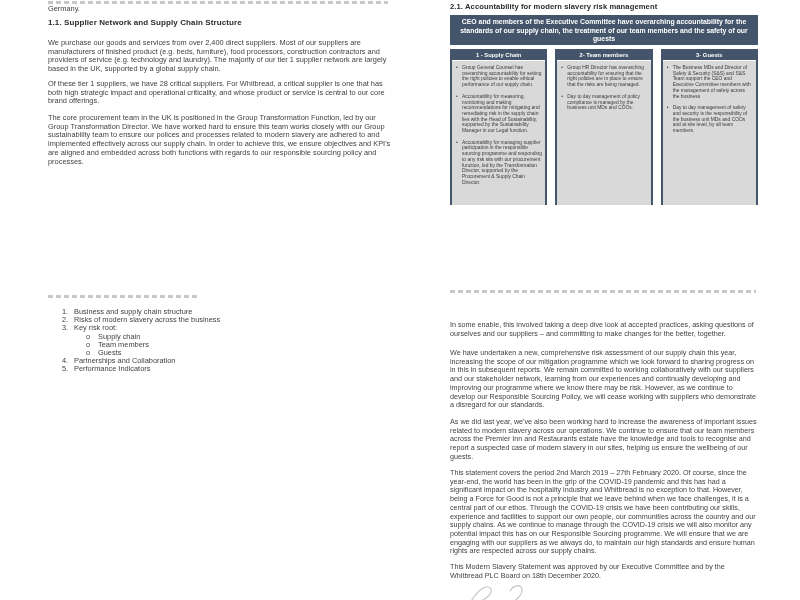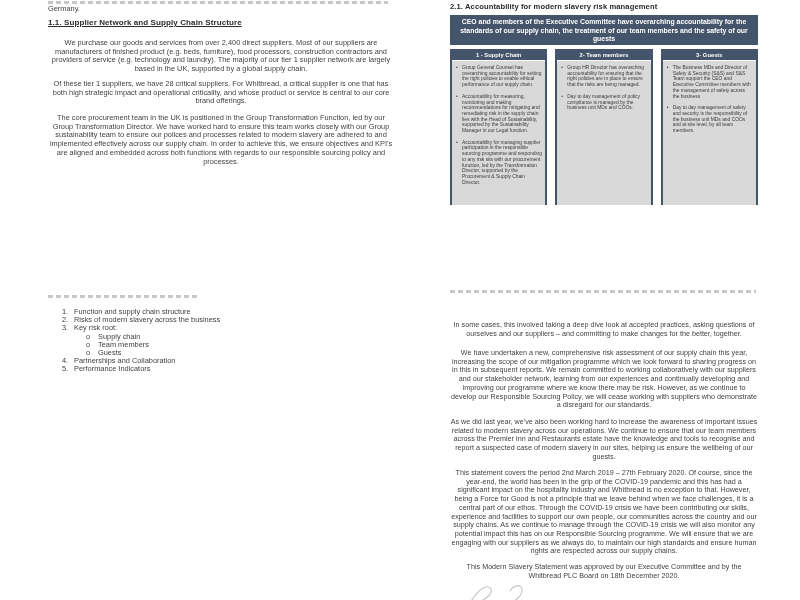--- a/index.html
+++ b/index.html
@@ -10,21 +10,21 @@
   }
   html,body{margin:0;padding:0;background:#ffffff;}
   .canvas{position:relative;width:800px;height:600px;background:#ffffff;overflow:hidden;
           font-family:"Liberation Sans",sans-serif;color:var(--text);}
   .page{position:absolute;top:0;}
   .page-left{left:48px;width:346px;height:600px;}
   .page-right{left:450px;width:308px;height:600px;}
   .block{position:absolute;left:0;width:100%;}
   .frag{font-size:7.4px;line-height:8.7px;}
   .h1{font-size:8px;font-weight:bold;color:#2b2b2b;letter-spacing:.1px;}
-  .para{font-size:7.4px;line-height:8.7px;text-align:center;}
+  .para{font-size:7.4px;line-height:8.7px;text-align:left;}
   .page-right .para{font-size:7.2px;line-height:8.7px;}
   .faded-line{height:2.5px;opacity:.75;
     background:repeating-linear-gradient(90deg,#b5b5b5 0 5px,rgba(255,255,255,0) 5px 8px);}
   
   .olist{position:absolute;left:0;width:100%;}
   .li{position:relative;height:8.2px;font-size:7.4px;line-height:8.2px;}
   .li .mk{position:absolute;}
   .li .tx{position:absolute;}
   .li.l1 .mk{left:14px;}
   .li.l1 .tx{left:26px;}
@@ -46,30 +46,30 @@
   .sig path{fill:none;stroke:#c4c4c4;stroke-width:1.1;stroke-linecap:round;}
 </style>
 </head>
 <body>
 
 <div class="canvas">
 
   <div class="page page-left">
     <div class="block faded-line" style="top:1px;width:340px;"></div>
     <div class="block frag" style="top:5px;">Germany.</div>
-    <div class="block h1" style="top:18px;text-decoration:underline;">1.1.  Supplier Network and Supply Chain Structure</div>
+    <div class="block h1" style="top:18px;">1.1.  Supplier Network and Supply Chain Structure</div>
     <div class="block para" style="top:39px;">We purchase our goods and services from over 2,400 direct suppliers.  Most of our suppliers are manufacturers of finished product (e.g. beds, furniture), food processors, construction contractors and providers of service (e.g. technology and laundry). The majority of our tier 1 supplier network are largely based in the UK, supported by a global supply chain.</div>
     <div class="block para" style="top:80px;">Of these tier 1 suppliers, we have 28 critical suppliers. For Whitbread, a critical supplier is one that has both high strategic impact and operational criticality, and whose product or service is central to our core brand offerings.</div>
     <div class="block para" style="top:114px;">The core procurement team in the UK is positioned in the Group Transformation Function, led by our Group Transformation Director. We have worked hard to ensure this team works closely with our Group sustainability team to ensure our polices and processes related to modern slavery are adhered to and implemented effectively across our supply chain. In order to achieve this, we ensure objectives and KPI's are aligned and embedded across both functions with regards to our responsible sourcing policy and processes.</div>
     <div class="block faded-line" style="top:295px;width:152px;"></div>
 
     <div class="olist" style="top:308px;">
       <div class="li l1">
         <span class="mk">1.</span>
-        <span class="tx">Function and supply chain structure</span>
+        <span class="tx">Business and supply chain structure</span>
       </div>
       <div class="li l1">
         <span class="mk">2.</span>
         <span class="tx">Risks of modern slavery across the business</span>
       </div>
       <div class="li l1">
         <span class="mk">3.</span>
         <span class="tx">Key risk root:</span>
       </div>
       <div class="li l2">
@@ -124,21 +124,21 @@
           <div class="colbody">
             <div class="bullet">The Business MDs and Director of Safety &amp; Security (S&amp;S) and S&amp;S Team support the CEO and Executive Committee members with the management of safety across the business</div>
             <div class="bullet">Day to day management of safety and security is the responsibility of the business unit MDs and COOs and at site level, by all team members.</div>
           </div>
         </div>
 
       </div>
     </div>
 
     <div class="block faded-line" style="top:290px;width:306px;"></div>
-    <div class="block para" style="top:321px;">In some cases, this involved taking a deep dive look at accepted practices, asking questions of ourselves and our suppliers – and committing to make changes for the better, together.</div>
+    <div class="block para" style="top:321px;">In some enable, this involved taking a deep dive look at accepted practices, asking questions of ourselves and our suppliers – and committing to make changes for the better, together.</div>
     <div class="block para" style="top:349px;">We have undertaken a new, comprehensive risk assessment of our supply chain this year, increasing the scope of our mitigation programme which we look forward to sharing progress on in this in subsequent reports. We remain committed to working collaboratively with our suppliers and our stakeholder network, learning from our experiences and continually developing and improving our programme where we know there may be risk.  However, as we continue to develop our Responsible Sourcing Policy, we will cease working with suppliers who demonstrate a disregard for our standards.</div>
     <div class="block para" style="top:418px;">As we did last year, we've also been working hard to increase the awareness of important issues related to modern slavery across our operations.  We continue to ensure that our team members across the Premier Inn and Restaurants estate have the knowledge and tools to recognise and report a suspected case of modern slavery in our sites, helping us ensure the wellbeing of our guests.</div>
     <div class="block para" style="top:469px;">This statement covers the period 2nd March 2019 – 27th February 2020. Of course, since the year-end, the world has been in the grip of the COVID-19 pandemic and this has had a significant impact on the hospitality industry and Whitbread is no exception to that. However, being a Force for Good is not a principle that we leave behind when we face challenges, it is a central part of our ethos. Through the COVID-19 crisis we have been contributing our skills, experience and facilities to support our own people, our communities across the country and our supply chains. As we continue to manage through the COVID-19 crisis we will also monitor any potential impact this has on our Responsible Sourcing programme. We will ensure that we are engaging with our suppliers as we always do, to maintain our high standards and ensure human rights are respected across our supply chains.</div>
     <div class="block para" style="top:563px;">This Modern Slavery Statement was approved by our Executive Committee and by the Whitbread PLC Board on 18th December 2020.</div>
 
     <svg class="sig" style="top:581px;left:14px;" width="120" height="24" viewBox="0 0 120 24">
       <path d="M6,22 C14,8 24,2 27,8 C29,13 20,20 13,21"></path>
       <path d="M46,10 C50,3 58,3 58,9 C58,15 50,21 46,22"></path>
     </svg>
   </div>

